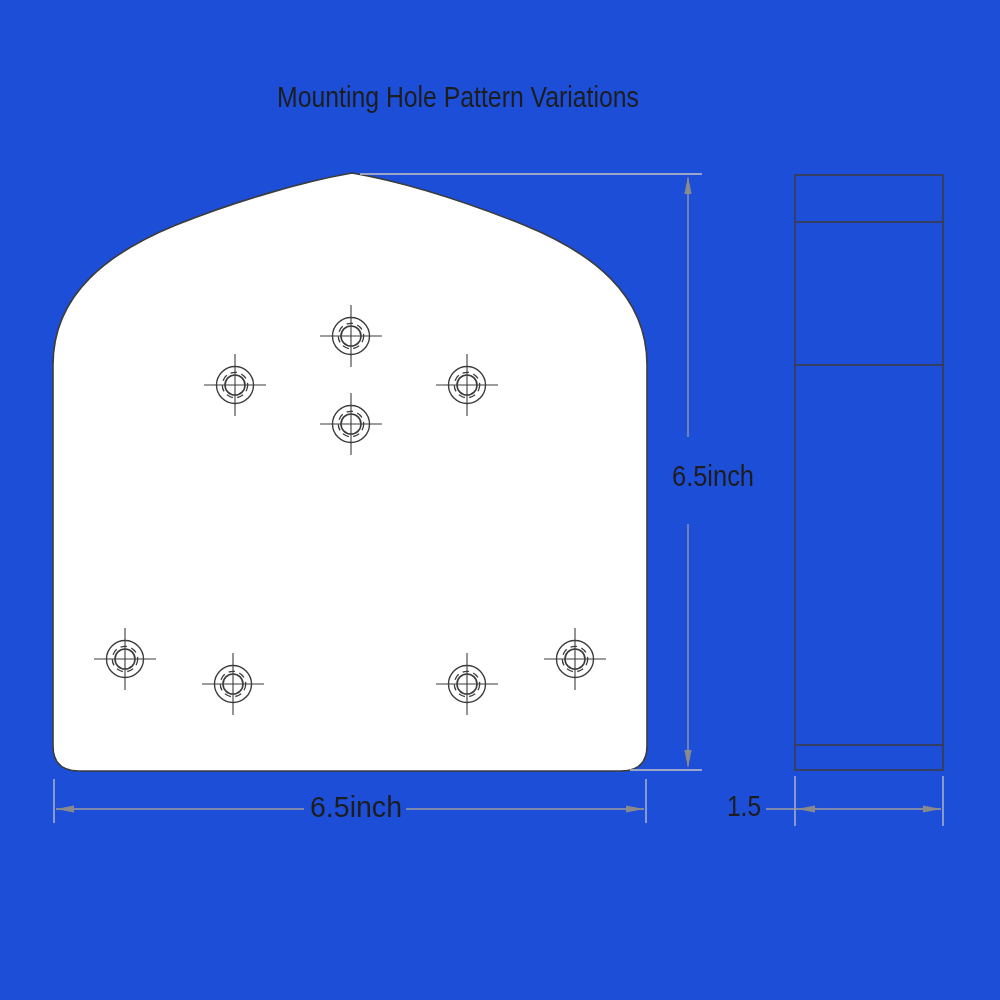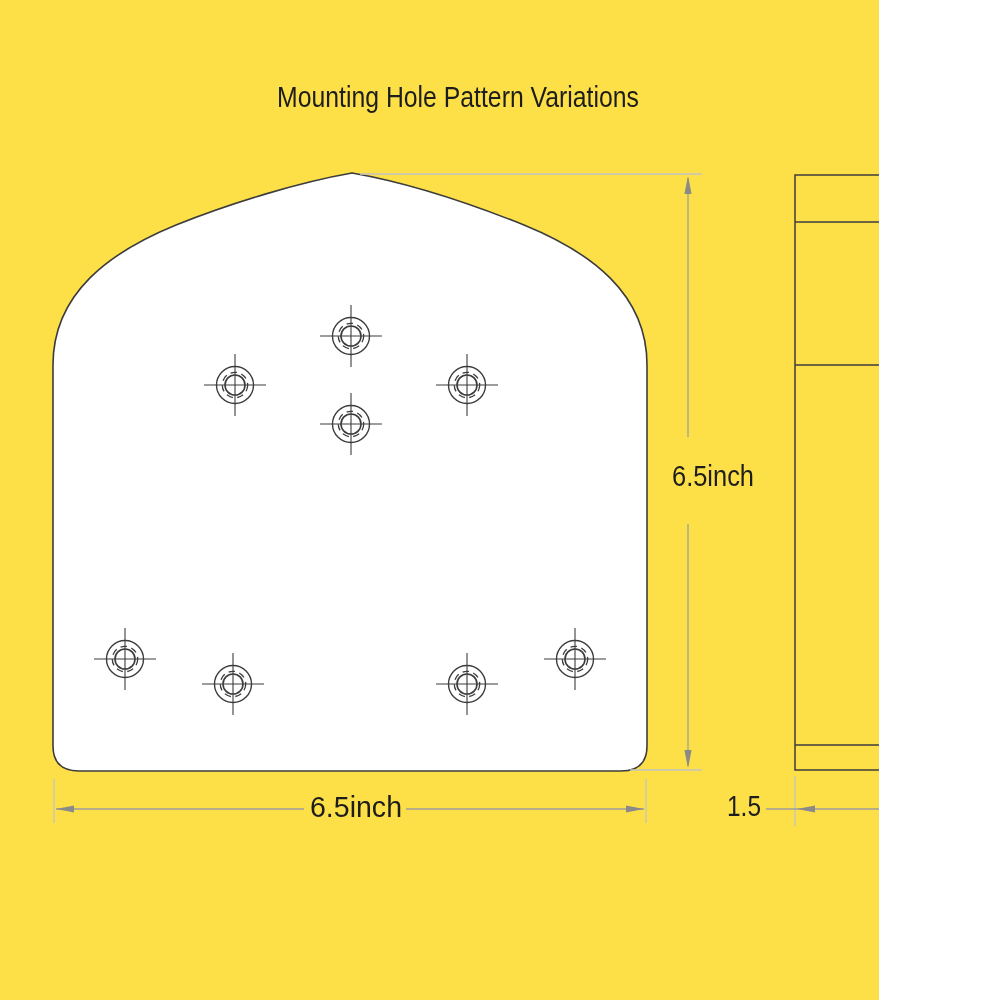--- a/index.html
+++ b/index.html
@@ -3,23 +3,23 @@
 <meta charset="utf-8">
 <style>
   html, body {
     margin: 0;
     padding: 0;
     background: #ffffff;
     font-family: "Liberation Sans", sans-serif;
   }
   .canvas {
     position: relative;
-    width: 879px;
+    width: 1000px;
     height: 1000px;
-    background: #fde047;
+    background: #1d4ed8;
     overflow: hidden;
   }
   svg { display: block; }
 
   
   .plate-outline {
     fill: #ffffff;
     stroke: #3c3c3c;
     stroke-width: 1.6;
     stroke-linejoin: round;

